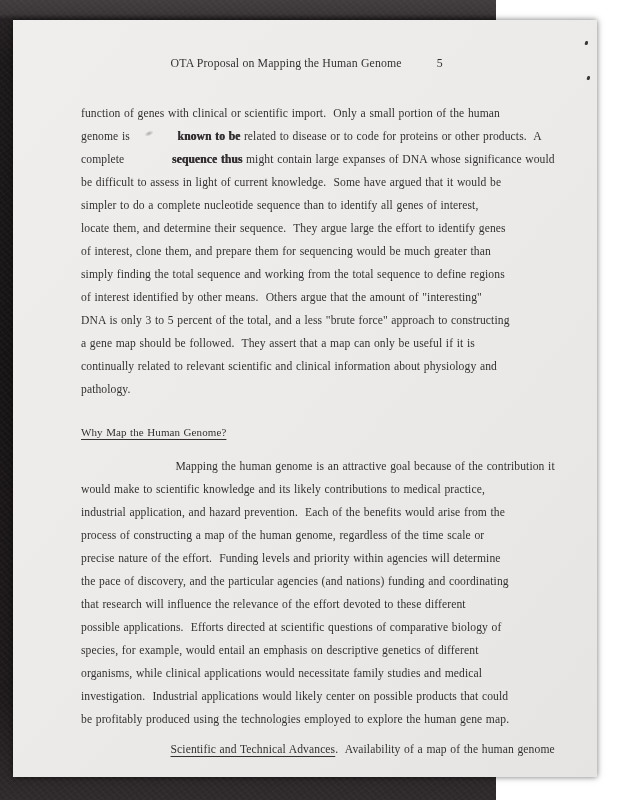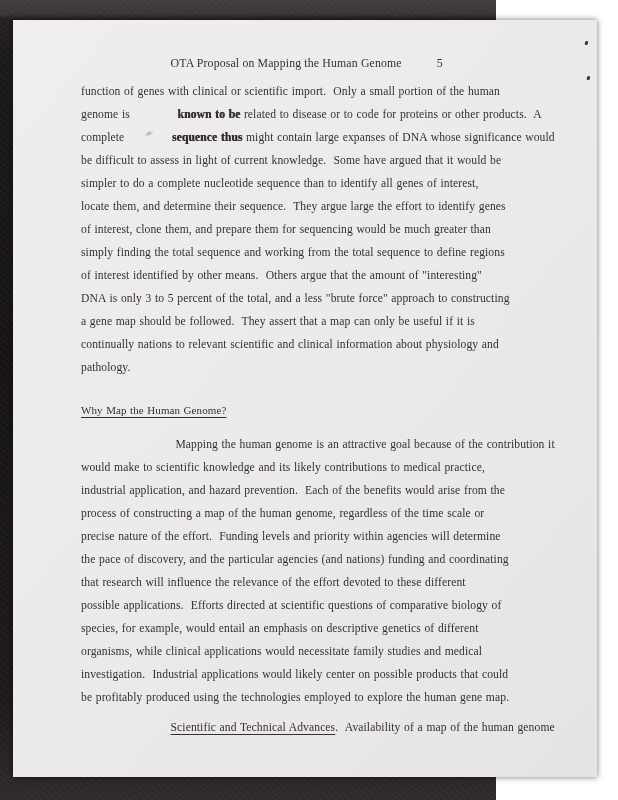--- a/index.html
+++ b/index.html
@@ -35,21 +35,21 @@
   .header {
     position: absolute;
     left: 139px; top: 21px;
     white-space: pre;
     font-size: 11.8px;
     letter-spacing: 0.15px;
   }
   .pagenum { margin-left: 35px; }
   .body-text {
     position: absolute;
-    left: 68px; top: 60px;
+    left: 68px; top: 82px;
     font-size: 11.6px;
     line-height: 23px;
     letter-spacing: 0.1px;
     word-spacing: 0.6px;
   }
   .ln { white-space: pre; }
   .indent { padding-left: 34px; text-align: right; }
   .b { font-weight: 700; text-shadow: 0.4px 0 0 #343032; margin-left: 44px; }
   .heading {
     margin-top: 20px;
@@ -101,21 +101,21 @@
         <div class="ln"><span>genome is </span><span class="b">known to be</span><span> related to disease or to code for proteins or other products.  A</span></div>
         <div class="ln"><span>complete </span><span class="b">sequence thus</span><span> might contain large expanses of DNA whose significance would</span></div>
         <div class="ln">be difficult to assess in light of current knowledge.  Some have argued that it would be</div>
         <div class="ln">simpler to do a complete nucleotide sequence than to identify all genes of interest,</div>
         <div class="ln">locate them, and determine their sequence.  They argue large the effort to identify genes</div>
         <div class="ln">of interest, clone them, and prepare them for sequencing would be much greater than</div>
         <div class="ln">simply finding the total sequence and working from the total sequence to define regions</div>
         <div class="ln">of interest identified by other means.  Others argue that the amount of "interesting"</div>
         <div class="ln">DNA is only 3 to 5 percent of the total, and a less "brute force" approach to constructing</div>
         <div class="ln">a gene map should be followed.  They assert that a map can only be useful if it is</div>
-        <div class="ln">continually nations to relevant scientific and clinical information about physiology and</div>
+        <div class="ln">continually related to relevant scientific and clinical information about physiology and</div>
         <div class="ln">pathology.</div>
       </div>
 
       <div class="heading">Why Map the Human Genome?</div>
 
       <div class="para p2">
         <div class="ln indent">Mapping the human genome is an attractive goal because of the contribution it</div>
         <div class="ln">would make to scientific knowledge and its likely contributions to medical practice,</div>
         <div class="ln">industrial application, and hazard prevention.  Each of the benefits would arise from the</div>
         <div class="ln">process of constructing a map of the human genome, regardless of the time scale or</div>

